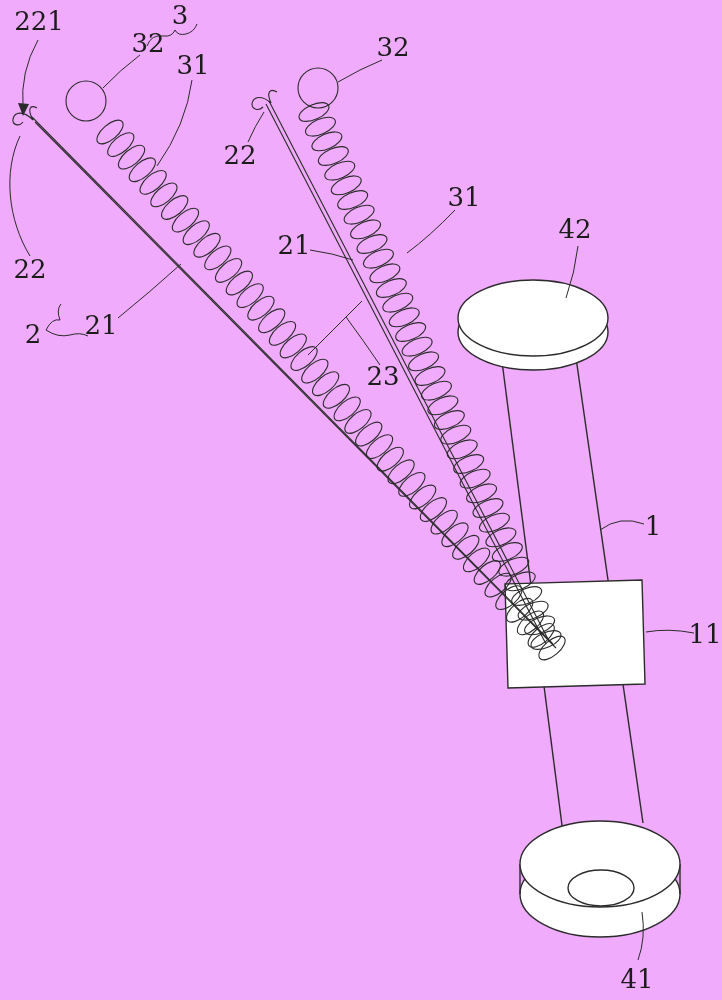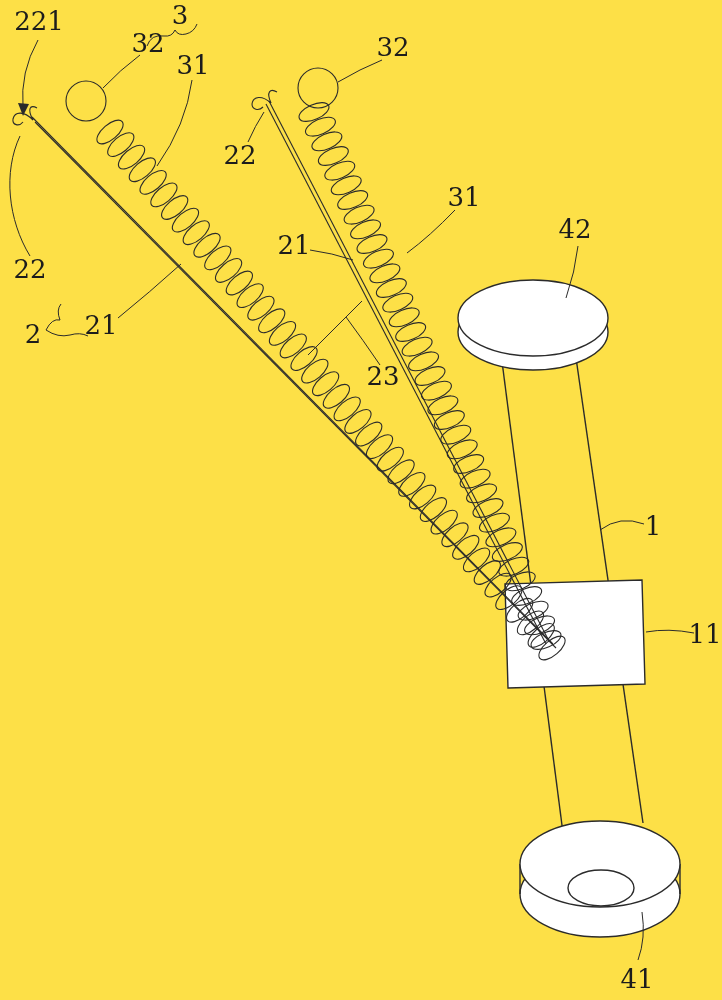--- a/index.html
+++ b/index.html
@@ -4,21 +4,21 @@
 <style>
   html, body {
     margin: 0;
     padding: 0;
     background: #ffffff;
   }
   .page {
     position: relative;
     width: 722px;
     height: 1000px;
-    background: #fde047;
+    background: #f0abfc;
     overflow: hidden;
     font-family: "DejaVu Serif", "Liberation Serif", serif;
   }
   svg { display: block; }
   .outline {
     fill: none;
     stroke: #2b2b2b;
     stroke-width: 1.4;
   }
   .whitefill {

